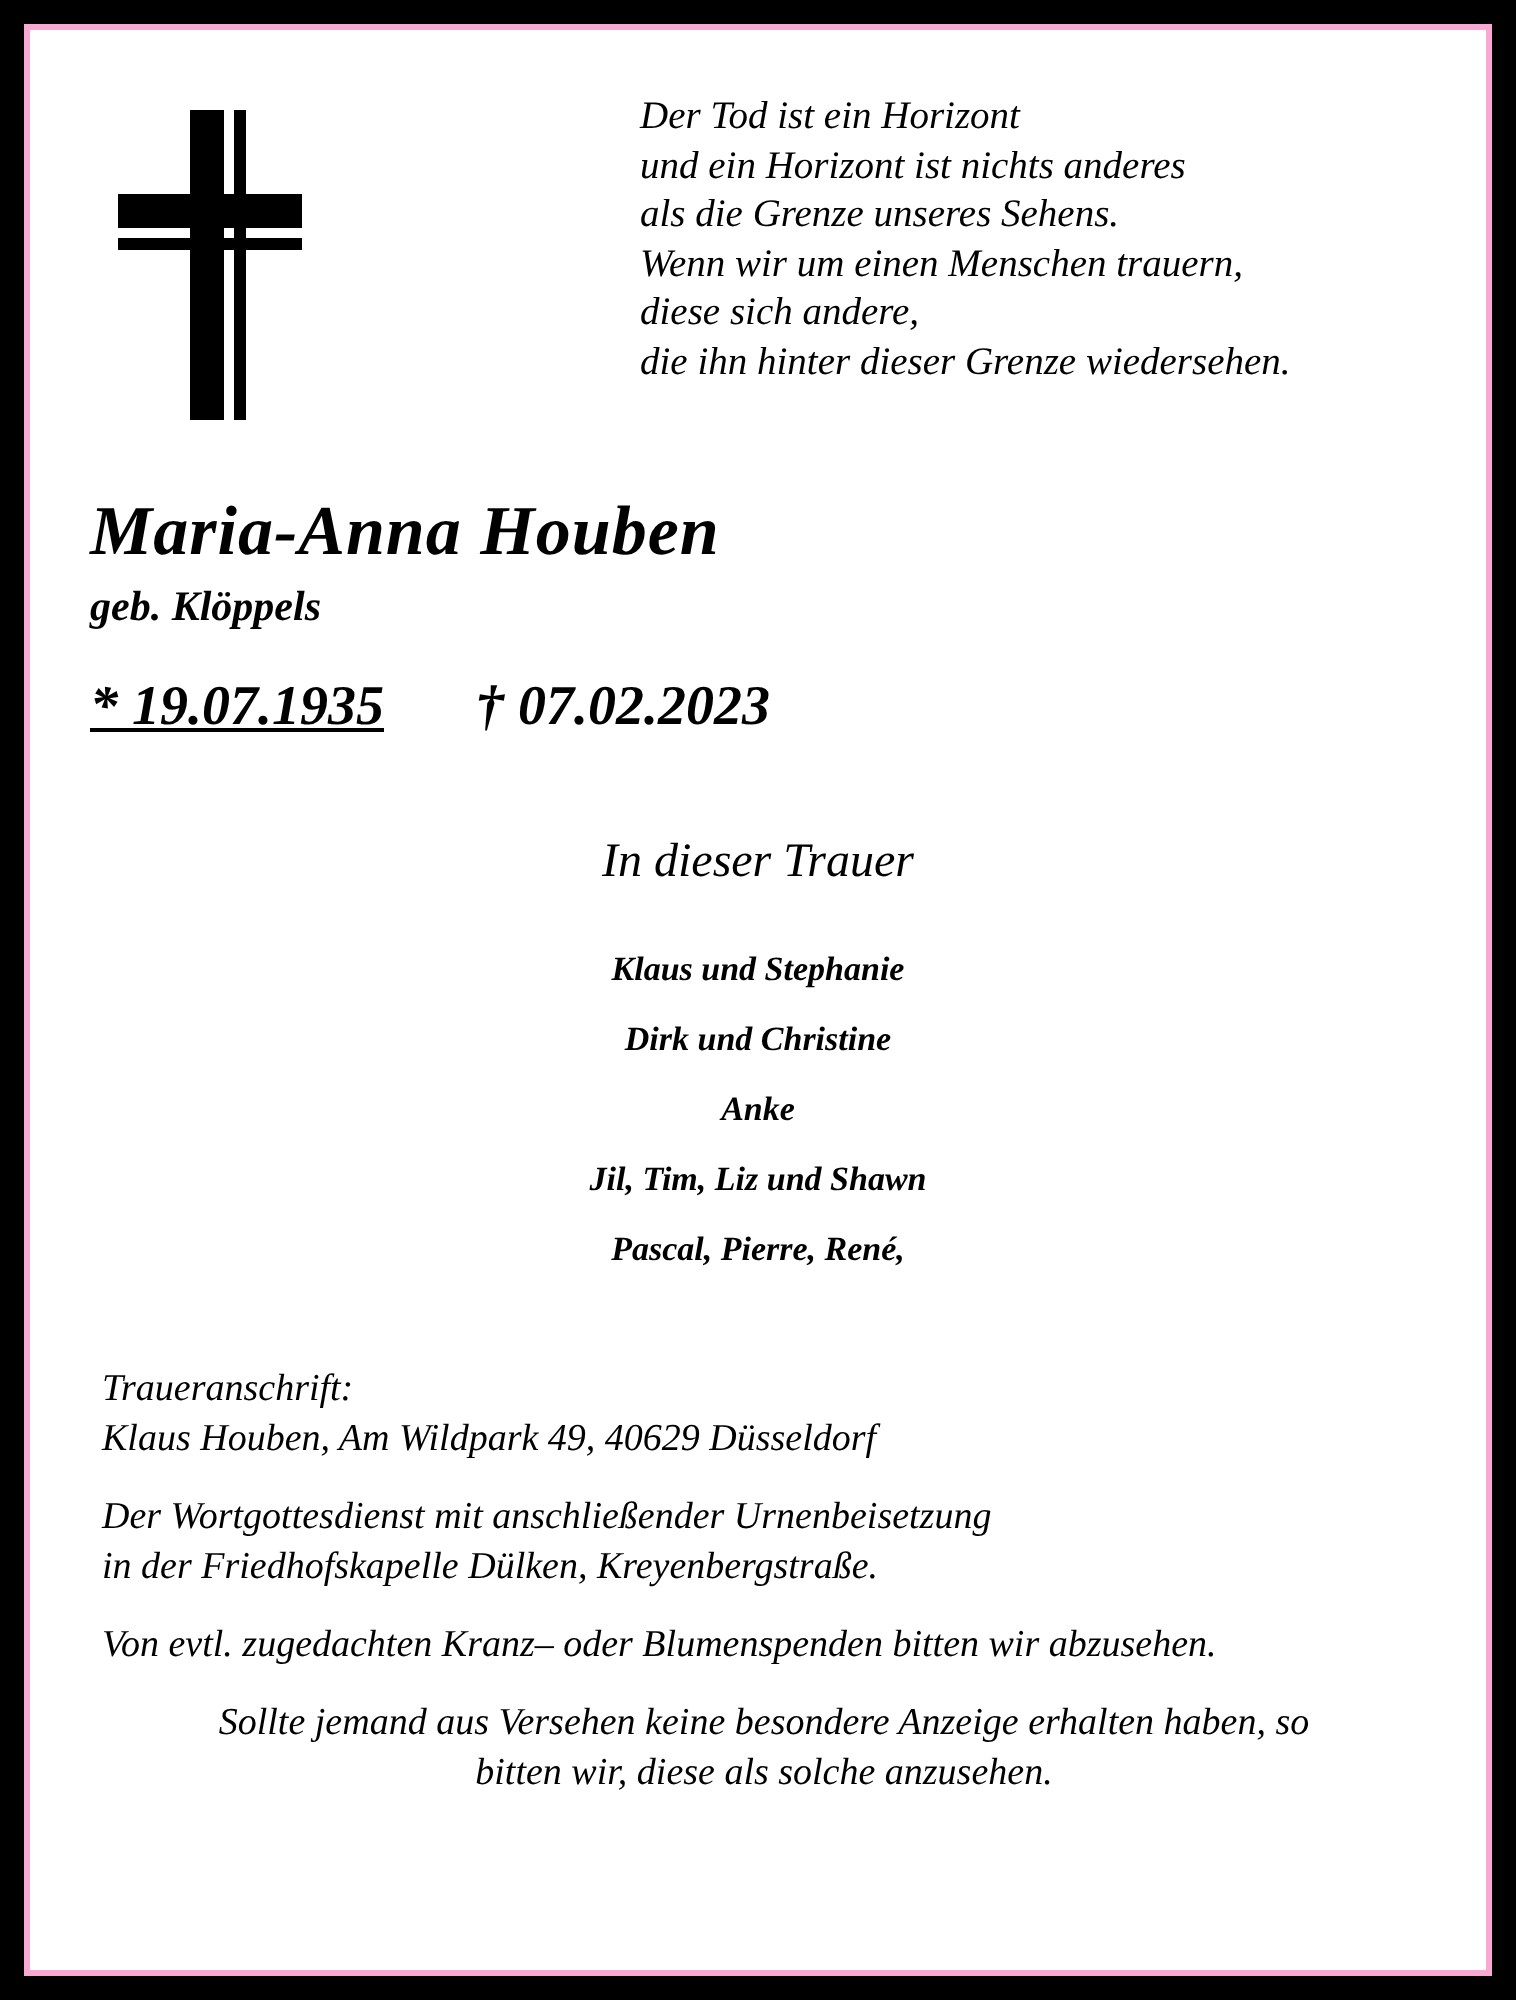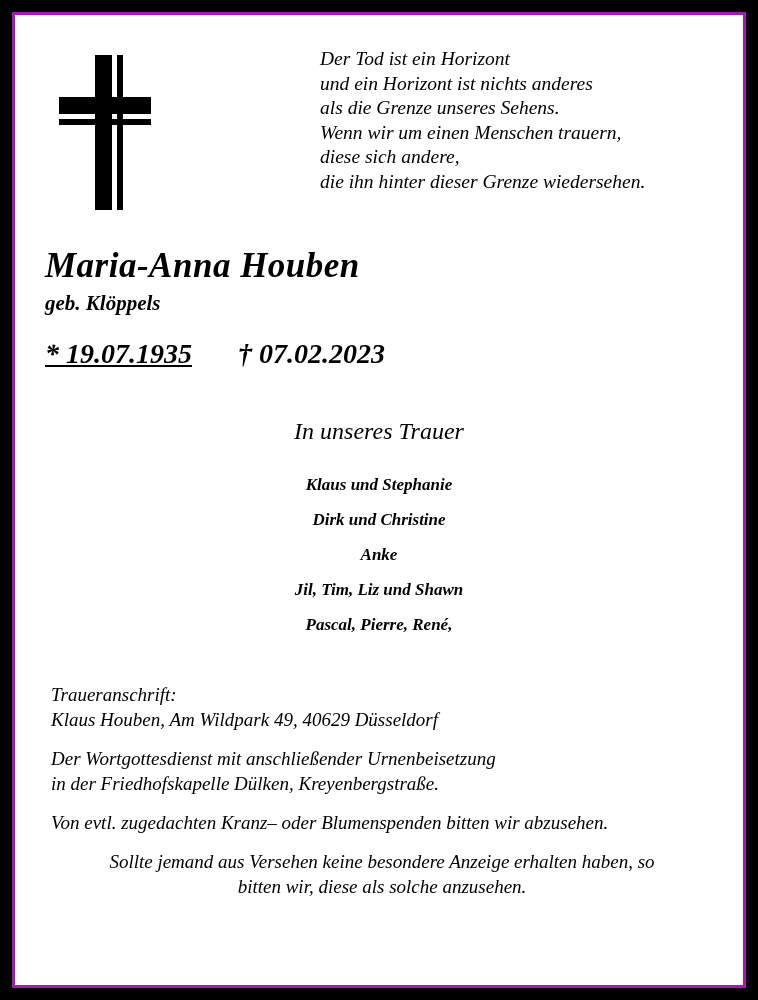--- a/index.html
+++ b/index.html
@@ -21,21 +21,21 @@
     box-sizing: border-box;
     background: #000000;
     padding: 12px;
   }
   .inner-frame {
     position: relative;
     width: 100%;
     height: 100%;
     box-sizing: border-box;
     background: #ffffff;
-    border: 3px solid #a21caf;
+    border: 3px solid #f9a8d4;
     padding: 18px 30px 10px 30px;
   }
   
   .cross {
     position: absolute;
     left: 44px;
     top: 40px;
     width: 92px;
     height: 155px;
   }
@@ -157,21 +157,21 @@
     </div>
 
     <div class="name-block">
       <div class="deceased-name">Maria-Anna Houben</div>
       <div class="maiden-name">geb. Klöppels</div>
       <div class="dates">
         <span class="birth">* 19.07.1935</span><span class="death">† 07.02.2023</span>
       </div>
     </div>
 
-    <div class="mourning-intro">In unseres Trauer</div>
+    <div class="mourning-intro">In dieser Trauer</div>
 
     <div class="family-list">
       <div>Klaus und Stephanie</div>
       <div>Dirk und Christine</div>
       <div>Anke</div>
       <div>Jil, Tim, Liz und Shawn</div>
       <div>Pascal, Pierre, René,</div>
     </div>
 
     <div class="footer">

